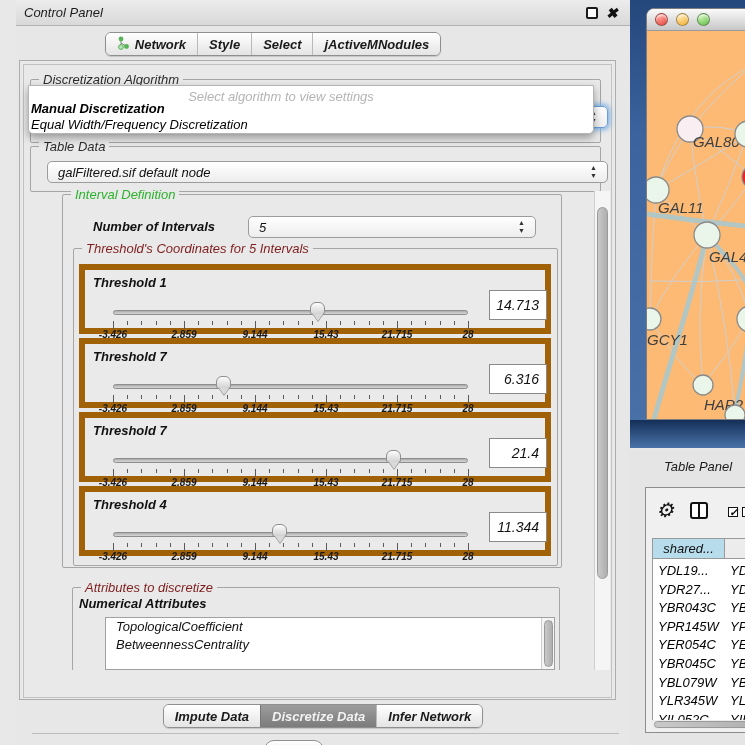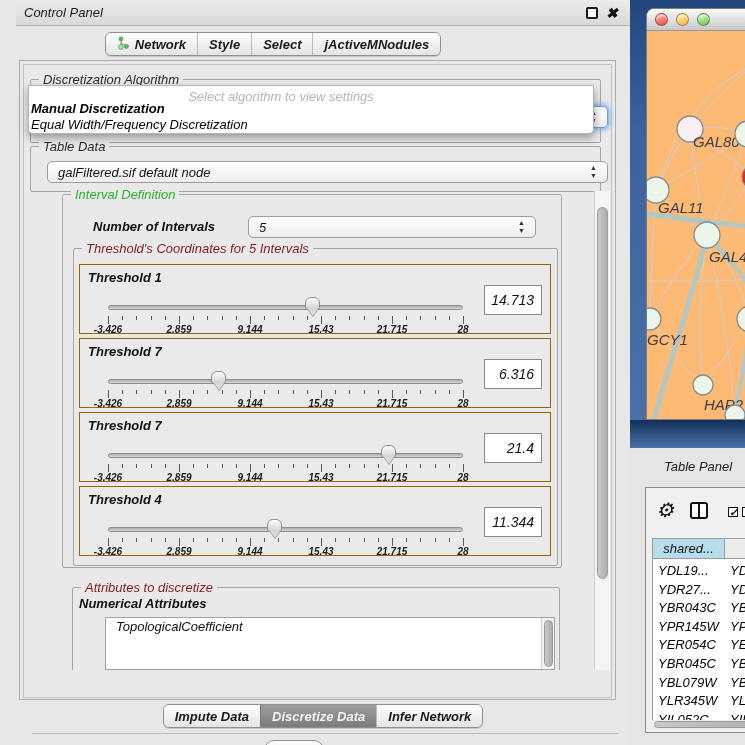--- a/index.html
+++ b/index.html
@@ -46,21 +46,21 @@
   
   #algo-popup { left:12px; top:85px; width:566px; height:49px; background:#ffffff;
                 border:1px solid #b5b5b5; border-radius:0 0 5px 5px;
                 box-shadow:0 4px 8px rgba(0,0,0,.35); z-index:50; }
   #algo-popup .prompt { position:absolute; left:0; right:60px; top:3px; text-align:center;
                         color:#b4b4b4; font-size:13px; }
   .popup-item { position:absolute; left:2px; font-size:13px; color:#000; white-space:nowrap; }
 
   
   .thr-panel { position:absolute; left:54px; width:472px; height:70px;
-               border:1px solid #a16207; background:#eaeaea; }
+               border:6px solid #a16207; background:#eaeaea; }
   .thr-label { position:absolute; left:8px; top:5px; font-size:13px; font-weight:bold; color:#111; }
   .track { position:absolute; left:28px; top:40px; width:355px; height:5px; border-radius:3px;
            background:linear-gradient(#ababab,#d8d8d8); border:1px solid #8d8d8d; }
   .thumb { position:absolute; top:32px; width:15px; height:13px; border-radius:6px 6px 3px 3px;
            background:linear-gradient(#fdfdfd,#d2d2d2); border:1px solid #8f8f8f; z-index:2; }
   .thumb:after { content:""; position:absolute; left:2px; top:11px; width:0; height:0;
                  border-left:5px solid transparent; border-right:5px solid transparent;
                  border-top:7px solid #d9d9d9; filter:drop-shadow(0 1px 0 #8f8f8f); }
   .tick { position:absolute; width:1px; background:#5a5a5a; top:51px; }
   .tick.minor { height:4px; }
@@ -344,20 +344,21 @@
                 <div class="val-box">11.344</div>
               </div>
             </div>
 
           <div class="fieldset" style="left:47px;top:397px;width:488px;height:115px;">
             <span class="legend blue">Attributes to discretize</span>
           </div>
           <span class="abs" style="left:54px;top:406px;font-size:13px;font-weight:bold;color:#111;">Numerical Attributes</span>
           <div id="attr-list">
               <div class="list-item">TopologicalCoefficient</div>
+              <div class="list-item">BetweennessCentrality</div>
               <div class="vscroll-track" style="right:0;top:0;width:13px;height:53px;">
               <div class="scroll-thumb" style="left:2px;top:2px;width:9px;height:47px;"></div>
             </div>
           </div>
 
         </div>
 
         <div class="vscroll-track" style="left:570px;top:126px;width:16px;height:479px;">
           <div class="scroll-thumb" style="left:2px;top:16px;width:11px;height:372px;"></div>
         </div>

